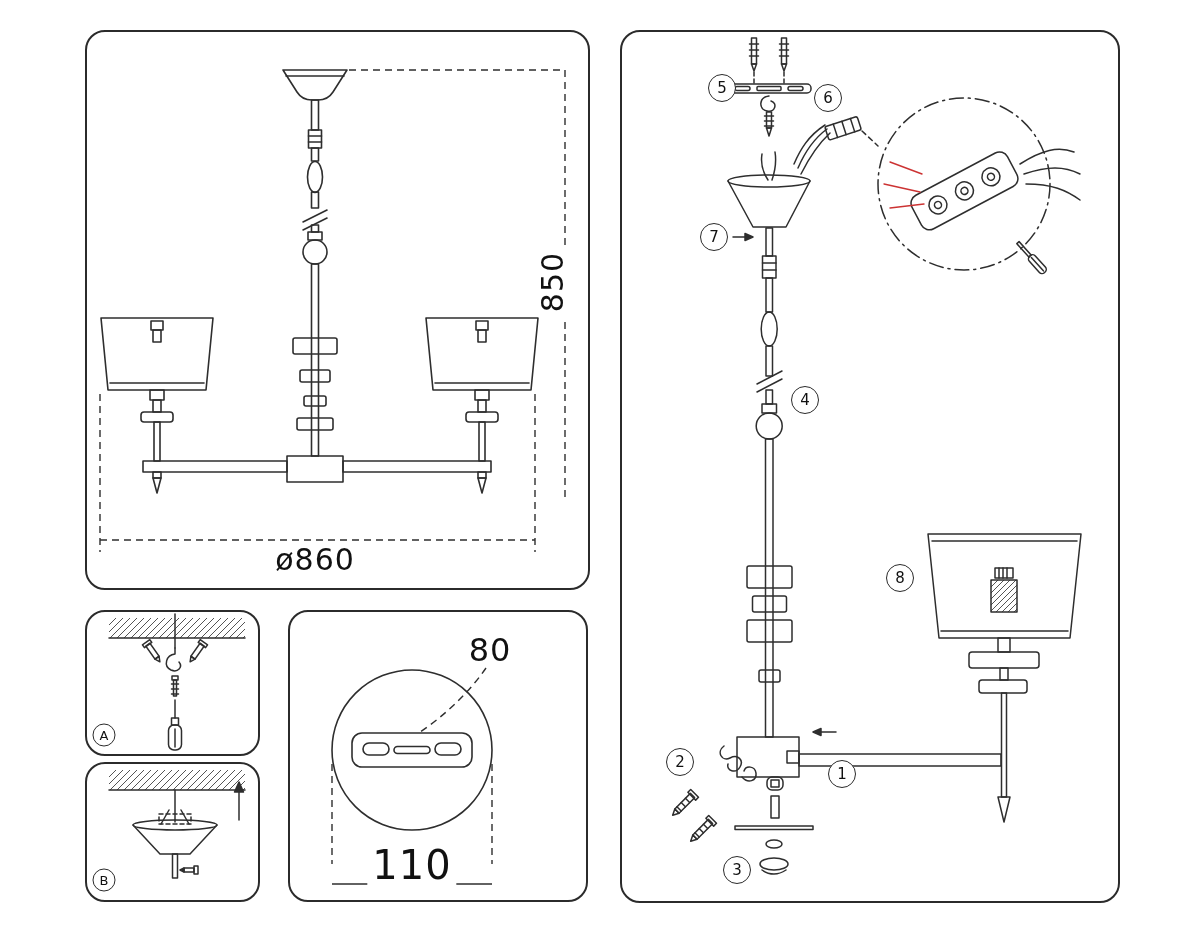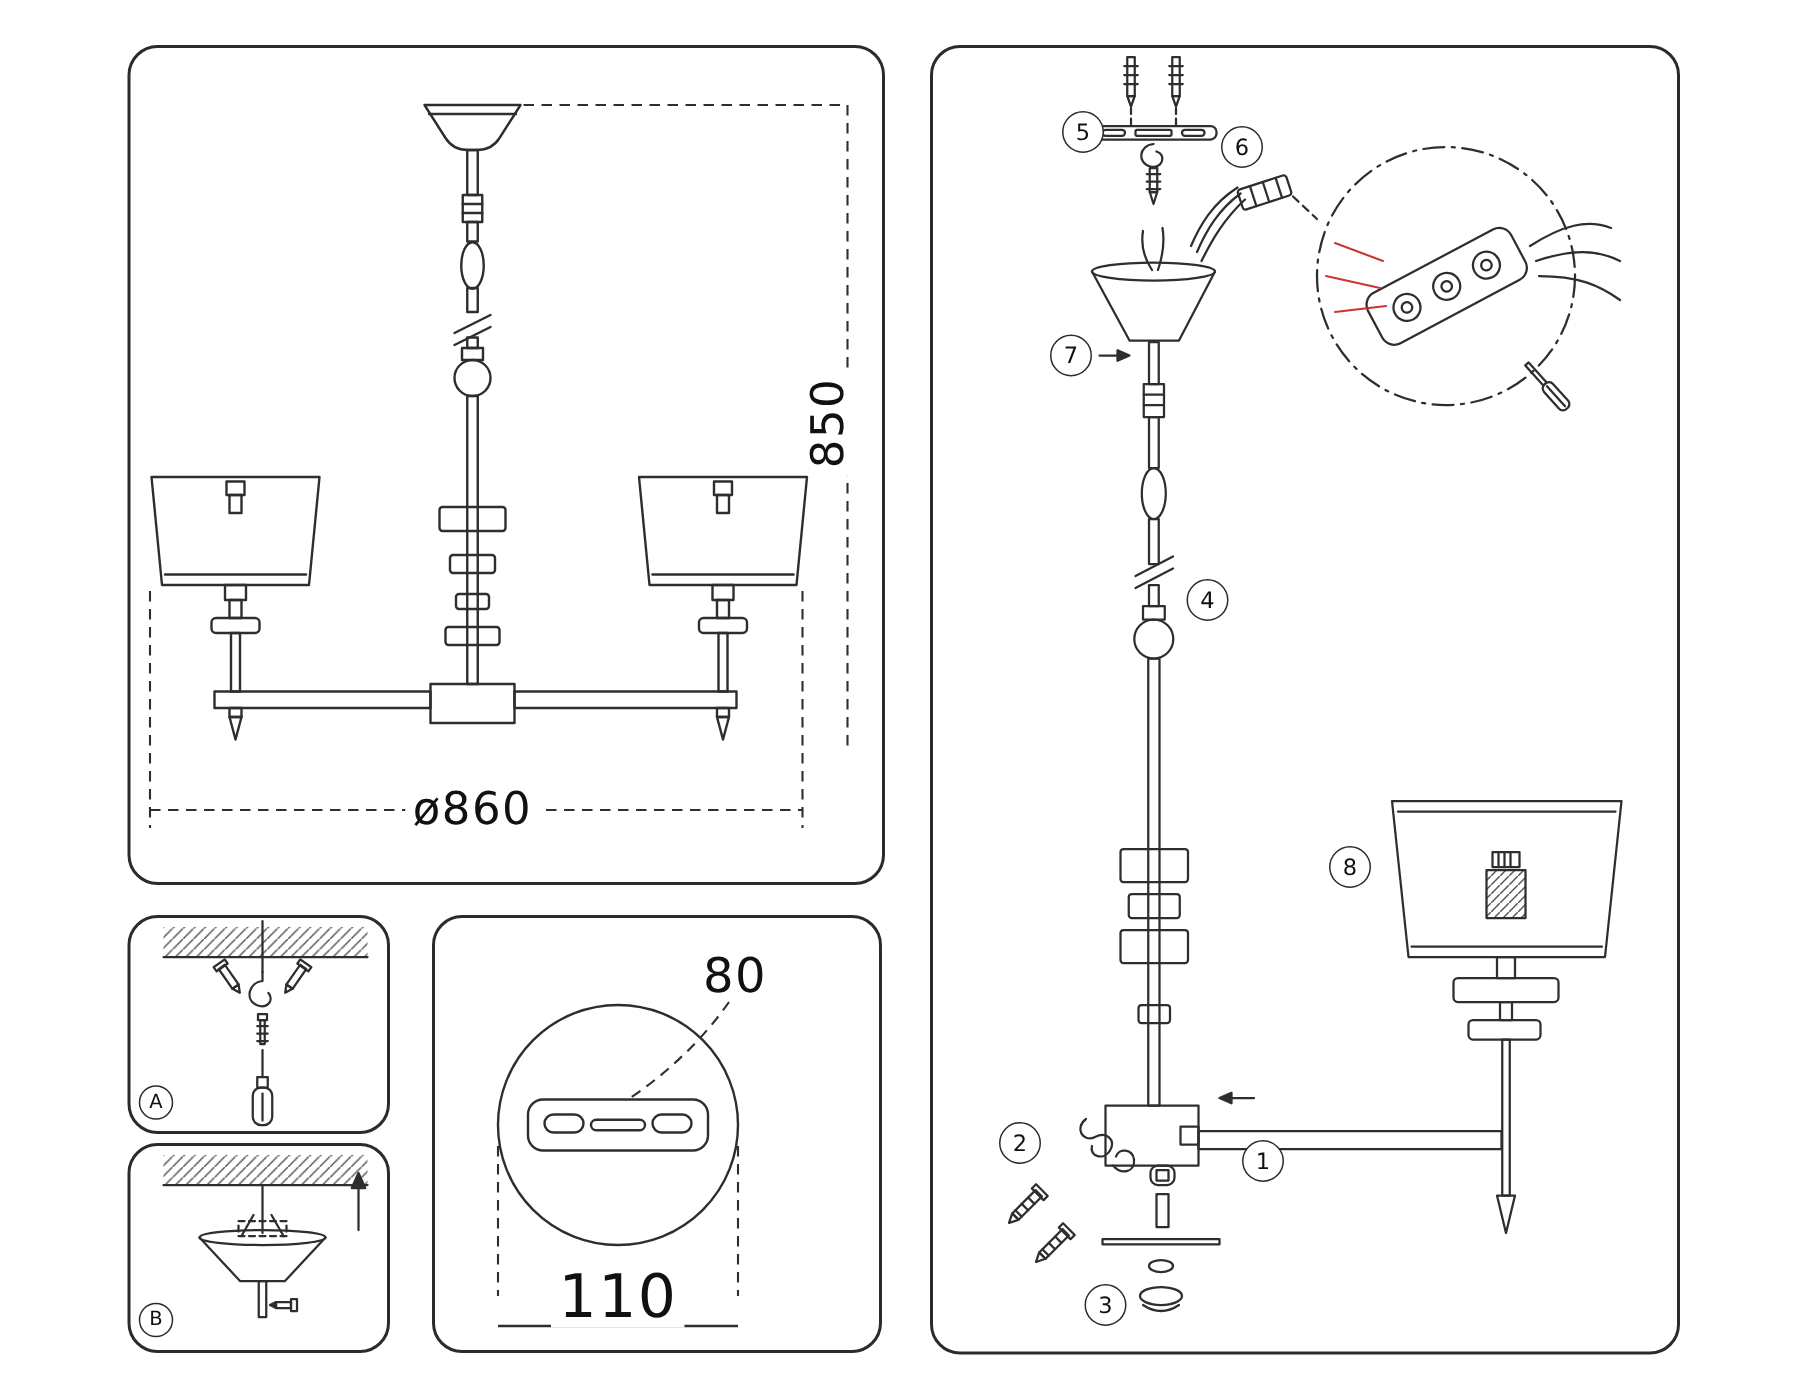--- a/index.html
+++ b/index.html
@@ -115,21 +115,21 @@
     </g>
     <g stroke="#2e2e2e" stroke-width="1.4" fill="none" stroke-dasharray="7 5">
       <path d="M262 38 H478"></path>
       <path d="M478 38 V466"></path>
       <path d="M13 362 V520"></path>
       <path d="M448 362 V520"></path>
       <path d="M13 508 H448"></path>
     </g>
   </svg>
   <div class="dim-label vertical" style="left:466px;top:250px;">850</div>
-  <div class="dim-label" style="left:228px;top:508px;">ø860</div>
+  <div class="dim-label" style="left:228px;top:528px;">ø860</div>
 </div>
 
 <div class="panel" style="left:85px;top:610px;width:175px;height:146px;">
   <svg viewBox="0 0 171 142">
     <defs>
       <pattern id="hA" width="7" height="7" patternUnits="userSpaceOnUse">
         <path d="M0 7 L7 0" stroke="#555" stroke-width="1"></path>
       </pattern>
     </defs>
     <rect x="22" y="6" width="136" height="20" fill="url(#hA)"></rect>

